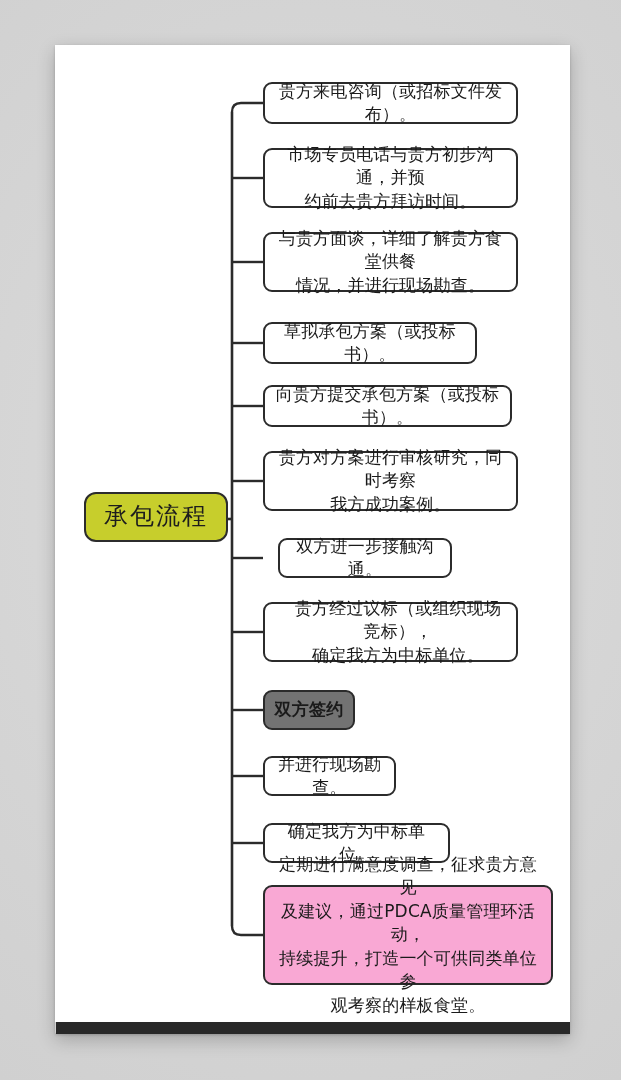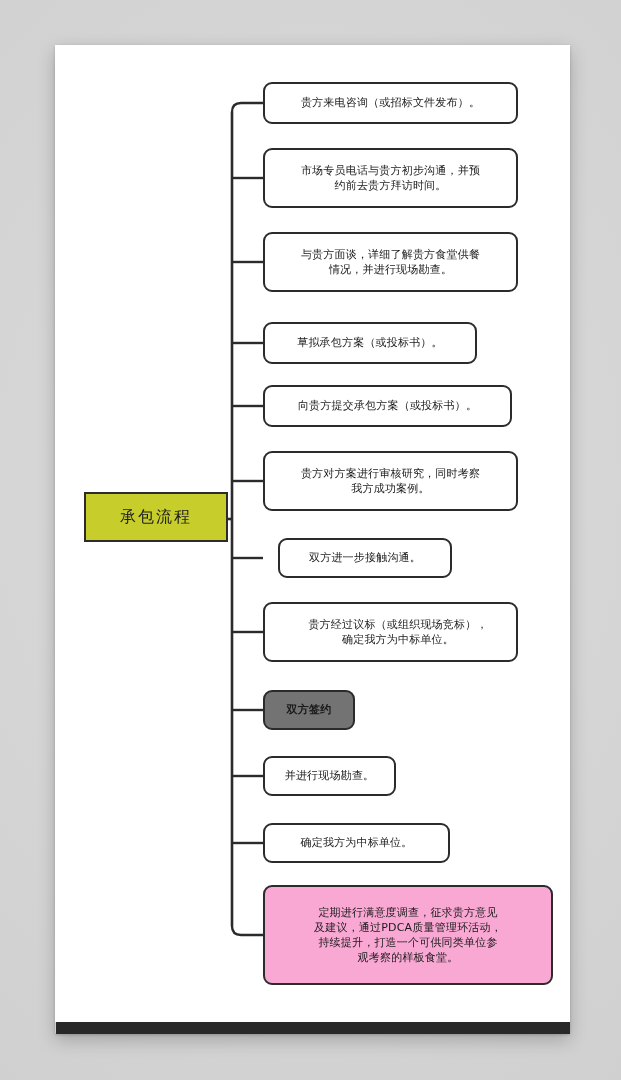--- a/index.html
+++ b/index.html
@@ -74,30 +74,30 @@
     position: absolute;
     border: 2px solid #2b2b2b;
     border-radius: 9px;
     background: #ffffff;
     color: #1a1a1a;
     display: flex;
     align-items: center;
     justify-content: center;
     text-align: center;
     line-height: 1.38;
-    font-size: 11px;
+    font-size: 17px;
     padding: 4px 9px;
     letter-spacing: 0.2px;
   }
 
   .node-root {
     background: #c7ce2c;
     border: 2px solid #2c2c2c;
-    border-radius: 0;
-    font-size: 16px;
+    border-radius: 12px;
+    font-size: 24px;
     letter-spacing: 2px;
     color: #1d1d1d;
   }
 
   .node-text {
     display: block;
     width: 100%;
   }
 </style>
 </head>

